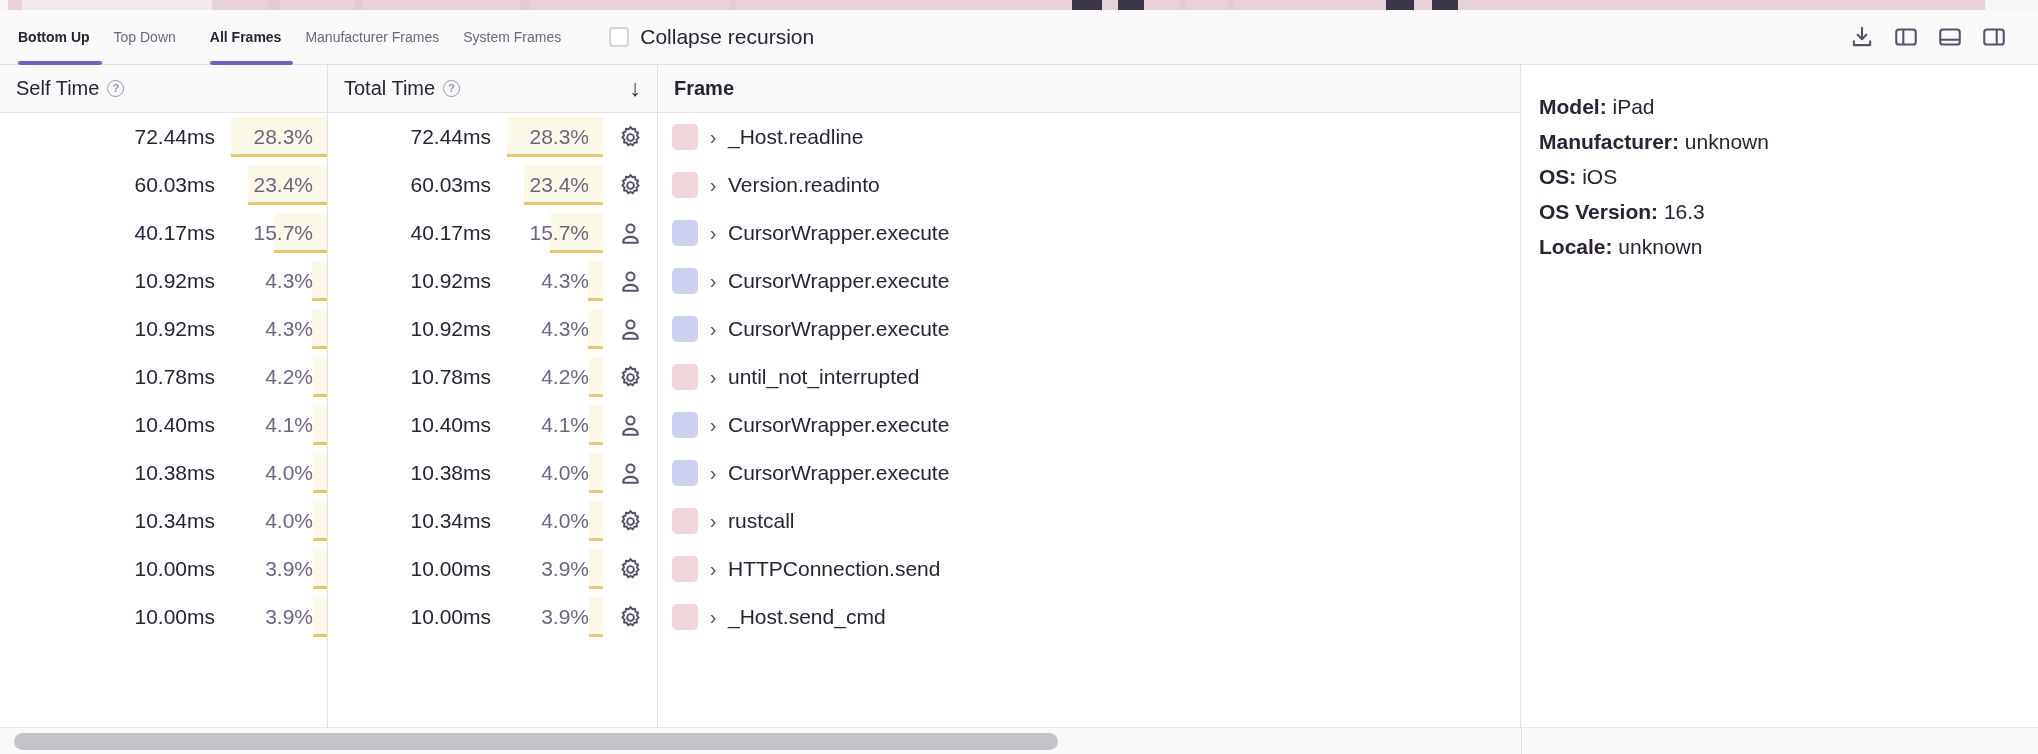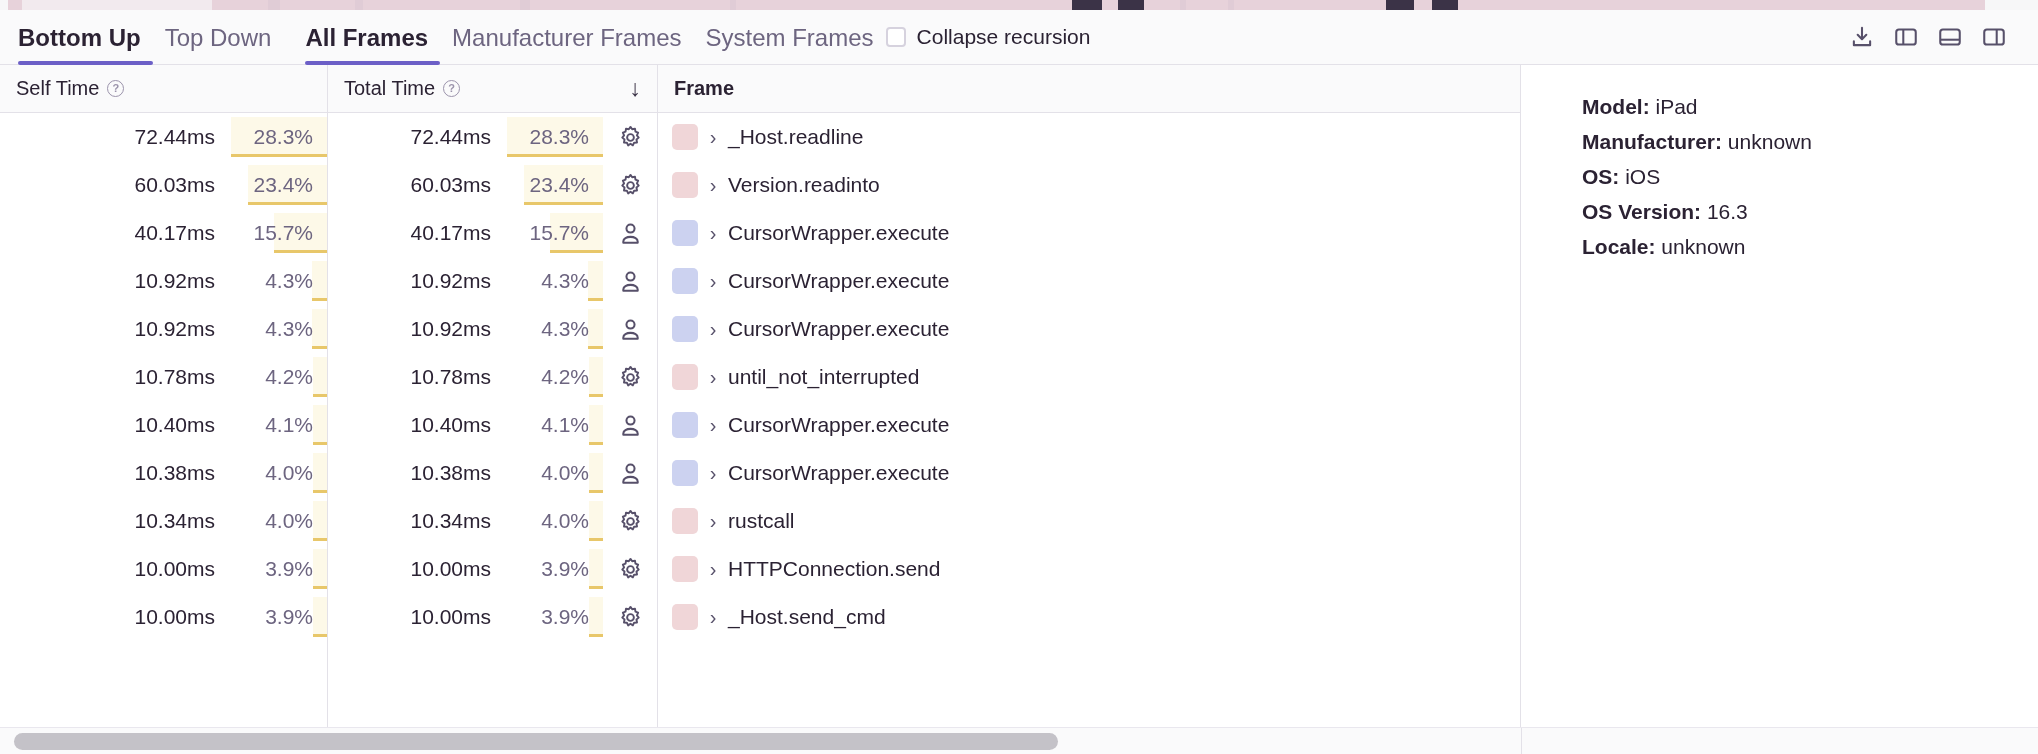--- a/index.html
+++ b/index.html
@@ -29,21 +29,21 @@
     height: 55px;
     background: #fafafb;
     display: flex;
     align-items: center;
     position: relative;
     padding: 0 22px 0 18px;
     border-bottom: 1px solid #e3e1e8;
   }
   .tab {
     position: relative;
-    font-size: 24px;
+    font-size: 14px;
     color: #6d6580;
     padding: 0 12px;
     height: 55px;
     line-height: 55px;
     cursor: pointer;
     white-space: nowrap;
   }
   .tab:first-child { padding-left: 0; }
   .tab.active { color: #2b2233; font-weight: bold; }
   .tab.active::after {
@@ -51,21 +51,21 @@
     position: absolute;
     left: 0; right: 0; bottom: 0;
     height: 4px;
     background: #6c5fc7;
     border-radius: 2px;
   }
   .tab-gap { width: 22px; flex: 0 0 auto; }
 
   .collapse-wrap {
     display: flex; align-items: center; gap: 11px;
-    cursor: pointer; white-space: nowrap; justify-content: space-between;
+    margin-left: 36px; cursor: pointer; white-space: nowrap; justify-content: space-between;
   }
   .cb {
     width: 20px; height: 20px;
     border: 2px solid #d6d2de;
     border-radius: 4px;
     background: #fff;
     flex: 0 0 auto;
   }
   .collapse-label { font-size: 21px; color: #2b2233; }
 
@@ -193,21 +193,21 @@
     font-size: 21px; color: #6d6580; padding: 0 10px; cursor: pointer;
     white-space: nowrap;
   }
   .rtab.active { color: #2b2233; font-weight: bold; }
   .rtab.active::after {
     content: ""; position: absolute; left: 0; right: 0; bottom: 0;
     height: 4px; background: #6c5fc7; border-radius: 2px;
   }
   .rbody { flex: 1 1 auto; padding: 24px 0 0 18px; }
   .kv { font-size: 21px; line-height: 35px; color: #2b2233; white-space: nowrap; }
-  .kv .k { font-weight: bold; margin-left: 43px; }
+  .kv .k { font-weight: bold; }
   .kv .v { color: #2b2233; }
 
   
   .hscroll {
     flex: 0 0 auto;
     height: 27px;
     background: #fafafb;
     border-top: 1px solid #e9e7ee;
     display: flex; align-items: center;
     position: relative;

